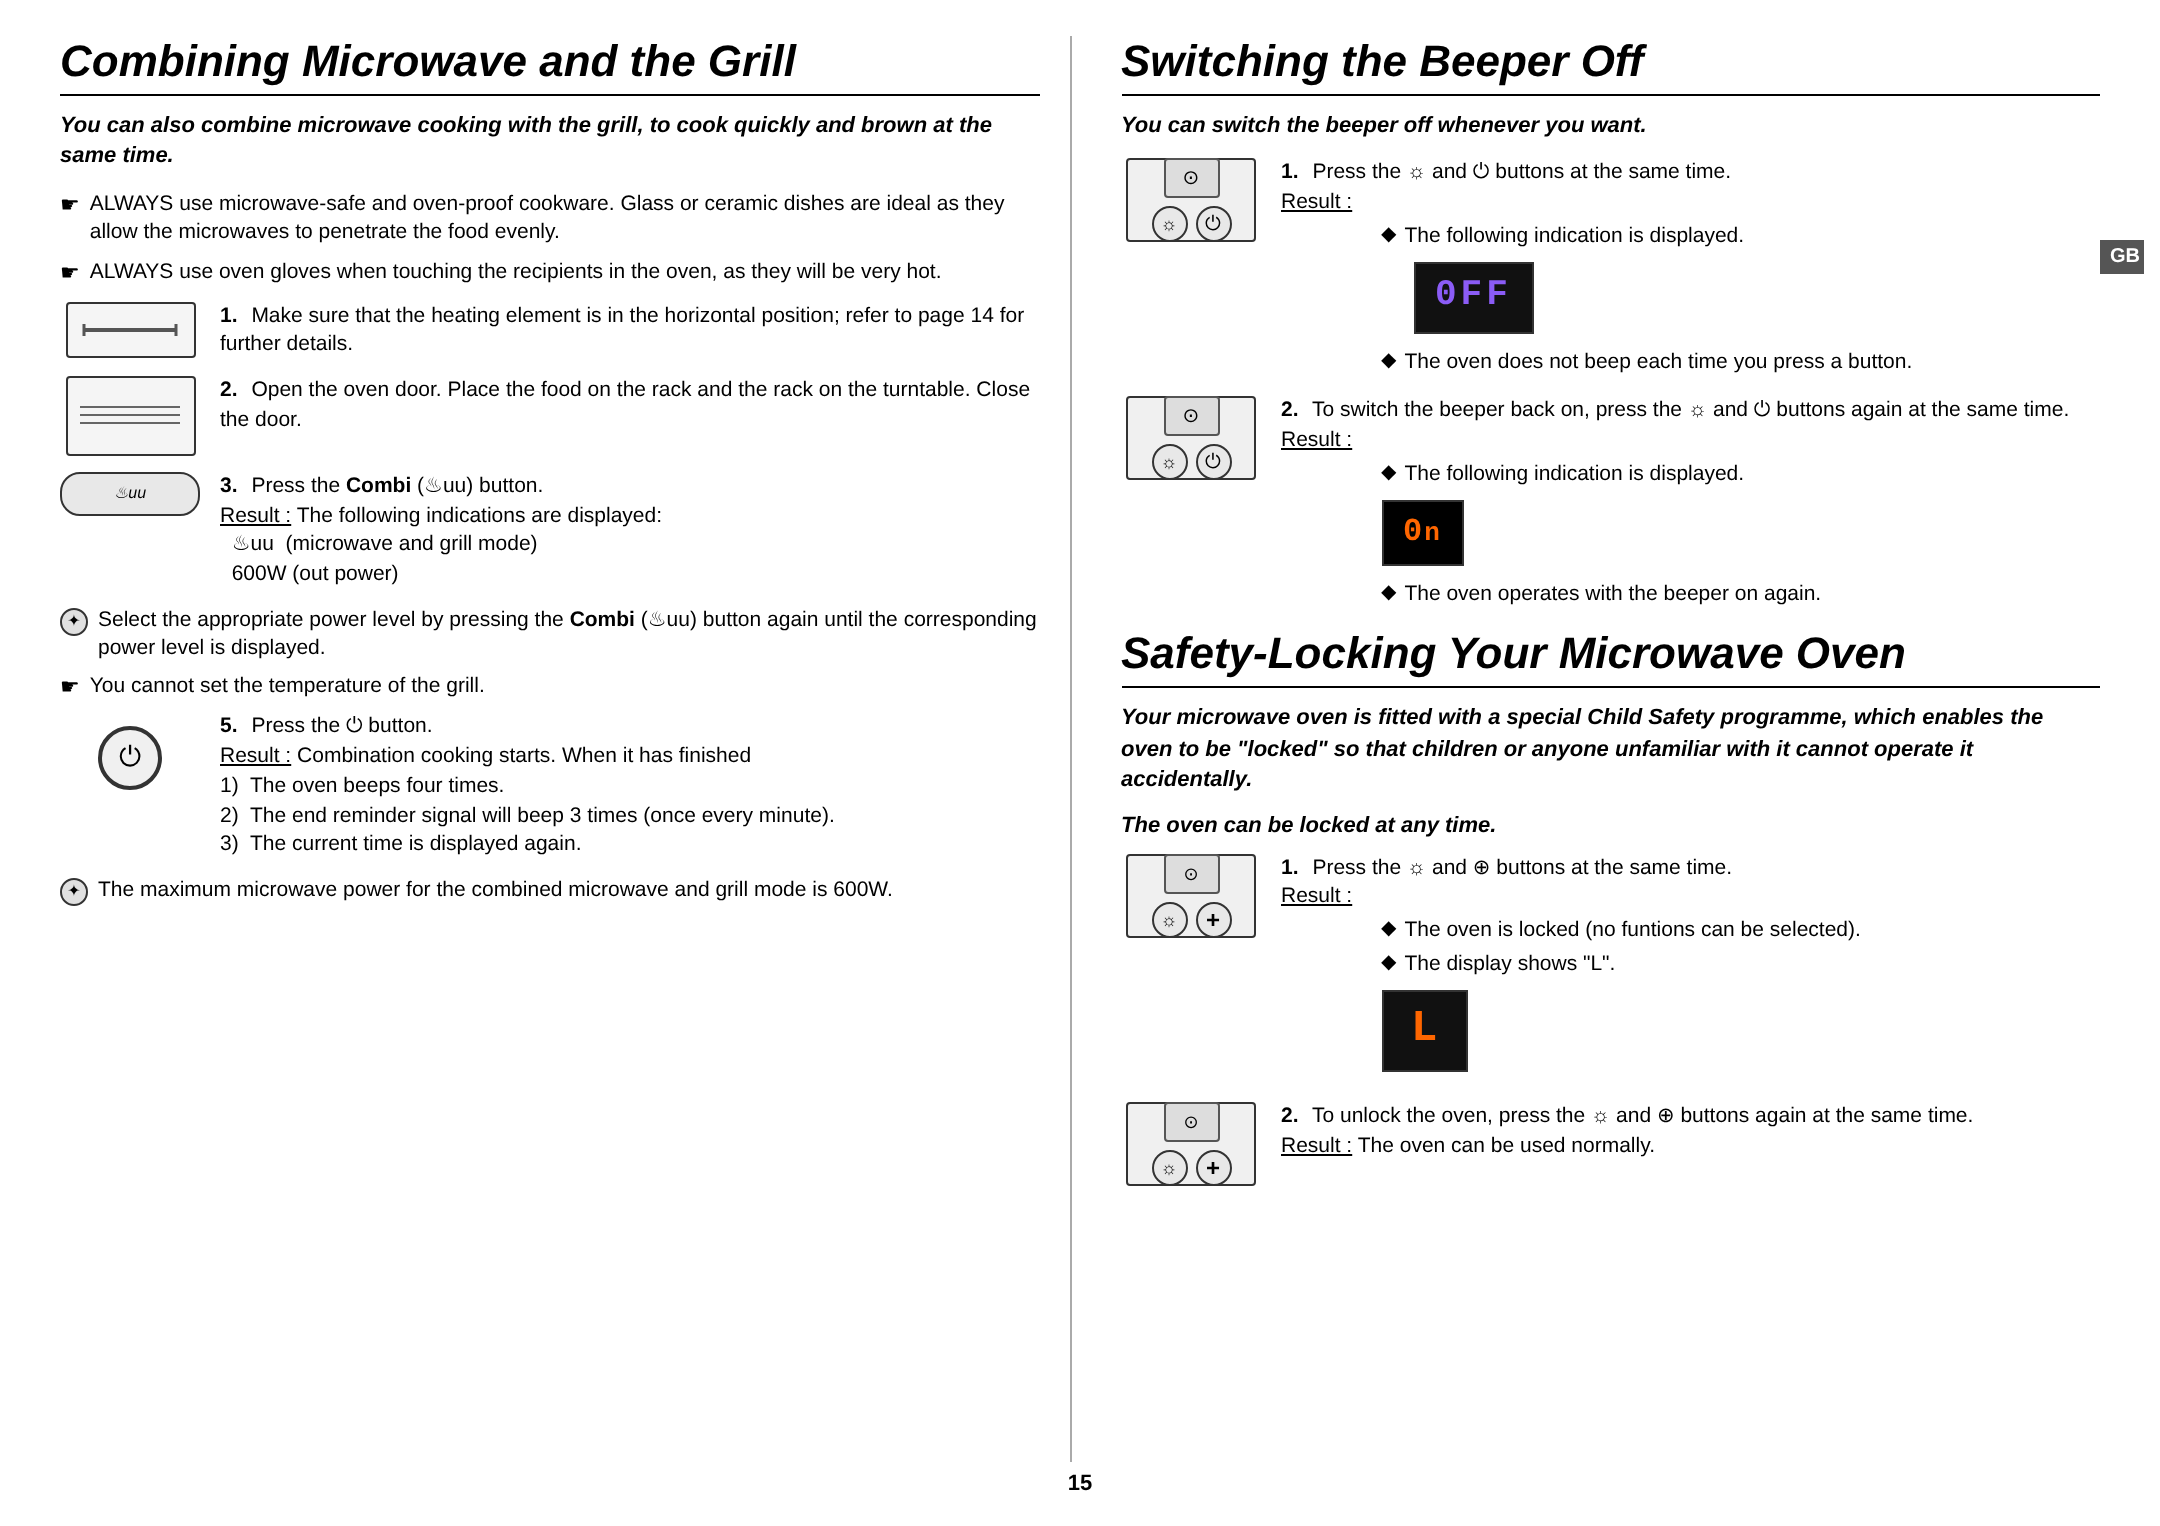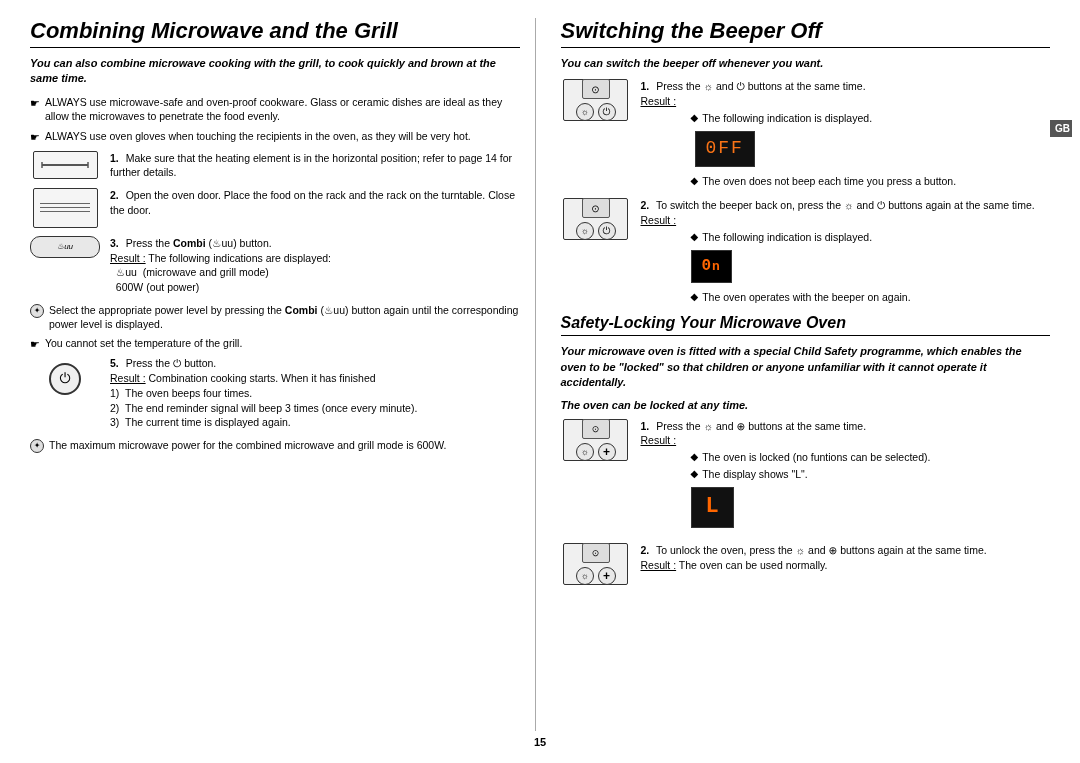--- a/index.html
+++ b/index.html
@@ -183,29 +183,29 @@
       border: 2px solid #333;
       border-radius: 50%;
       background: #f0f0f0;
       display: flex;
       align-items: center;
       justify-content: center;
       font-size: 14px;
     }
     .display-off {
       background: #111;
-      color: #f97316;
+      color: #8b5cf6;
       font-size: 18px;
-      font-weight: normal;
+      font-weight: bold;
       font-family: 'Courier New', monospace;
       padding: 4px 10px;
       border: 1px solid #333;
       letter-spacing: 2px;
       display: inline-block;
-      margin: 4px 4px;
+      margin: 4px 16px;
     }
     .display-on {
       background: #000000;
       color: #ff6600;
       font-size: 18px;
       font-weight: bold;
       font-family: 'Courier New', monospace;
       padding: 4px 10px;
       border: 1px solid #333;
       letter-spacing: 2px;
@@ -455,21 +455,21 @@
             </div>
             <div class="sub-bullet">
               <span class="diamond">◆</span>
               <span>The oven operates with the beeper on again.</span>
             </div>
           </div>
         </div>
       </div>
 
       <div class="safety-section">
-        <div class="section-title" style="font-size:16px;">Safety-Locking Your Microwave Oven</div>
+        <div class="section-title" style="font-size:22px;">Safety-Locking Your Microwave Oven</div>
         <div class="section-subtitle">
           <span><em>Your microwave oven is fitted with a special Child Safety programme, which enables the oven to be "locked" so that children or anyone unfamiliar with it cannot operate it accidentally.</em></span>
         </div>
         <div style="font-style:italic; font-weight:bold; font-size:11px; margin-bottom:8px;">The oven can be locked at any time.</div>
 
         <div class="step-block">
           <div class="step-image">
             <div class="small-panel">
               <div style="display:flex; flex-direction:column; align-items:center; gap:4px;">
                 <div style="width:28px;height:20px;border:1px solid #555;border-radius:2px;background:#ddd;display:flex;align-items:center;justify-content:center;font-size:9px;">⊙</div>

